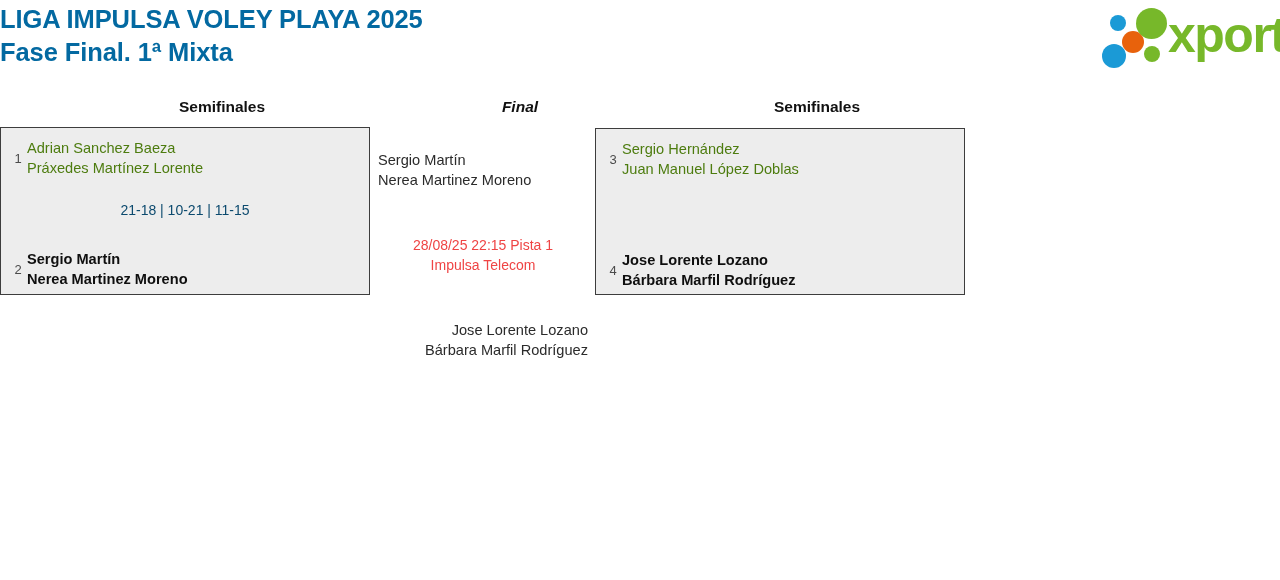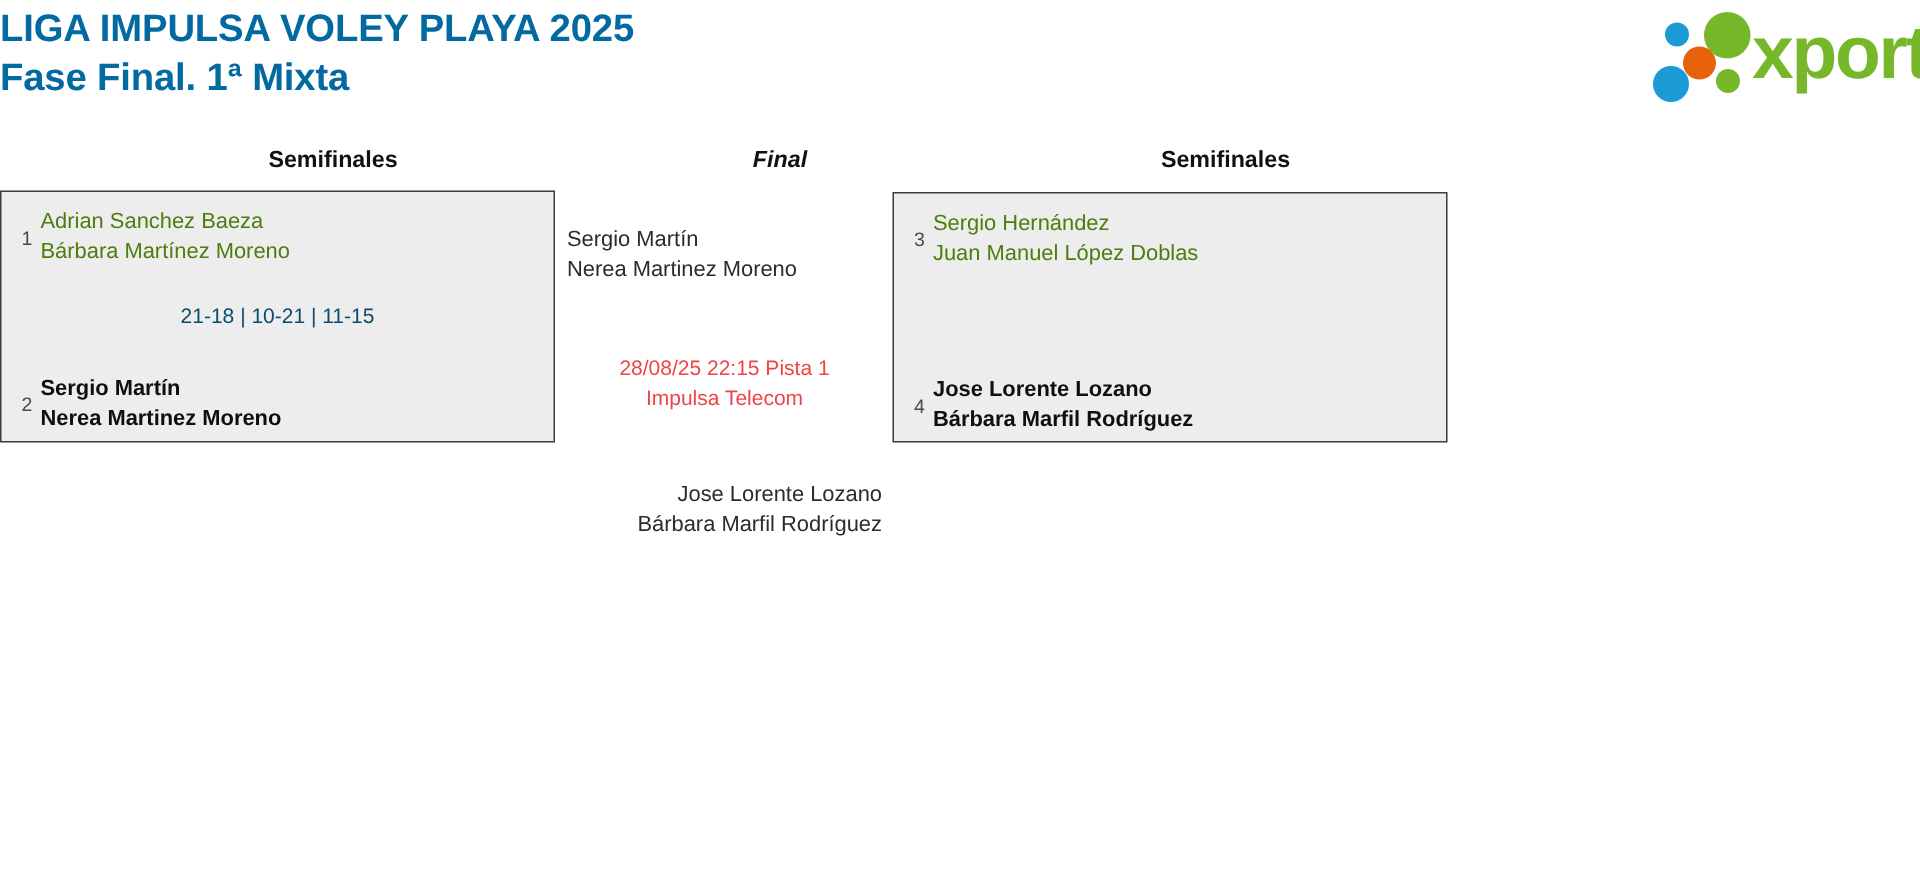--- a/index.html
+++ b/index.html
@@ -194,21 +194,21 @@
   <div class="round-title" id="round-title-left">Semifinales</div>
   <div class="round-title" id="round-title-final">Final</div>
   <div class="round-title" id="round-title-right">Semifinales</div>
 
   <div class="match-box" id="match-left">
 
     <div class="team-row team-row-top">
       <span class="seed">1</span>
       <span class="team-names">
         <span>Adrian Sanchez Baeza</span><br>
-        <span>Bárbara Martínez Moreno</span>
+        <span>Práxedes Martínez Lorente</span>
       </span>
     </div>
 
     <div class="score-line">21-18 | 10-21 | 11-15</div>
 
     <div class="team-row team-row-bottom">
       <span class="seed">2</span>
       <span class="team-names winner">
         <span>Sergio Martín</span><br>
         <span>Nerea Martinez Moreno</span>

